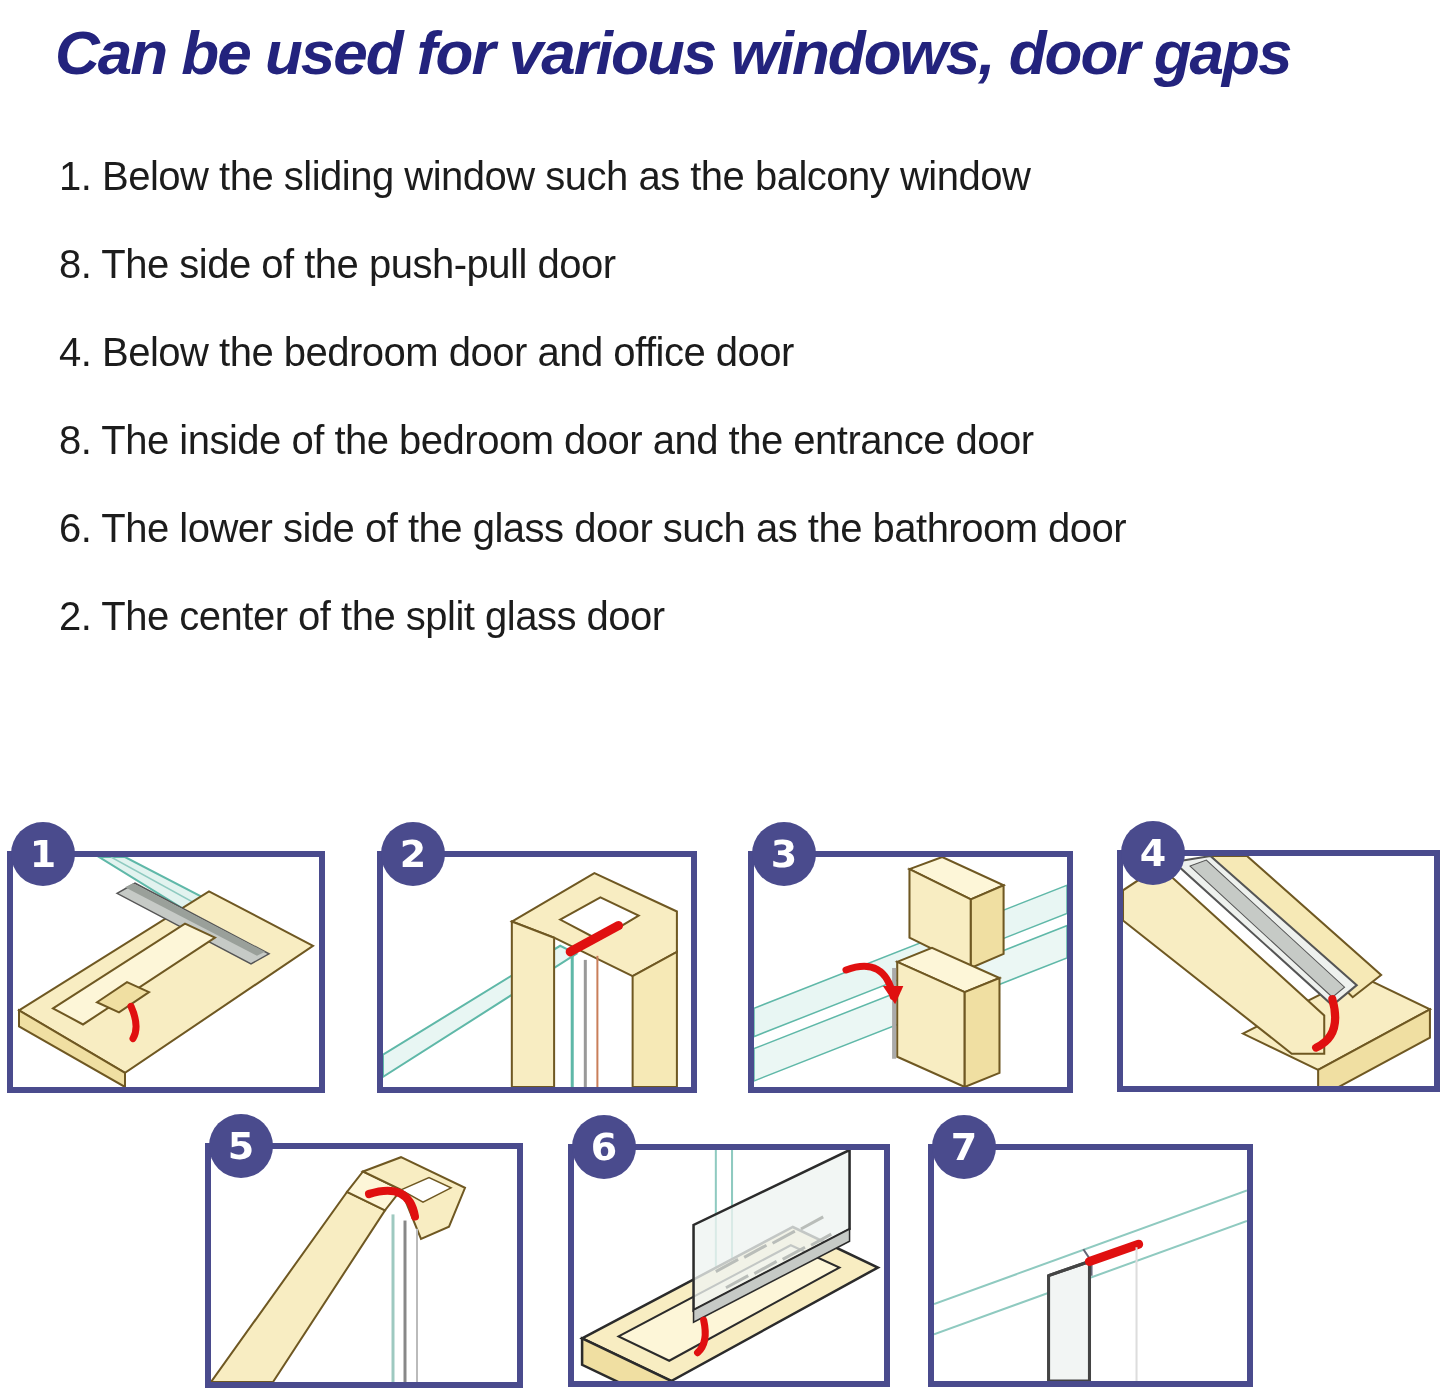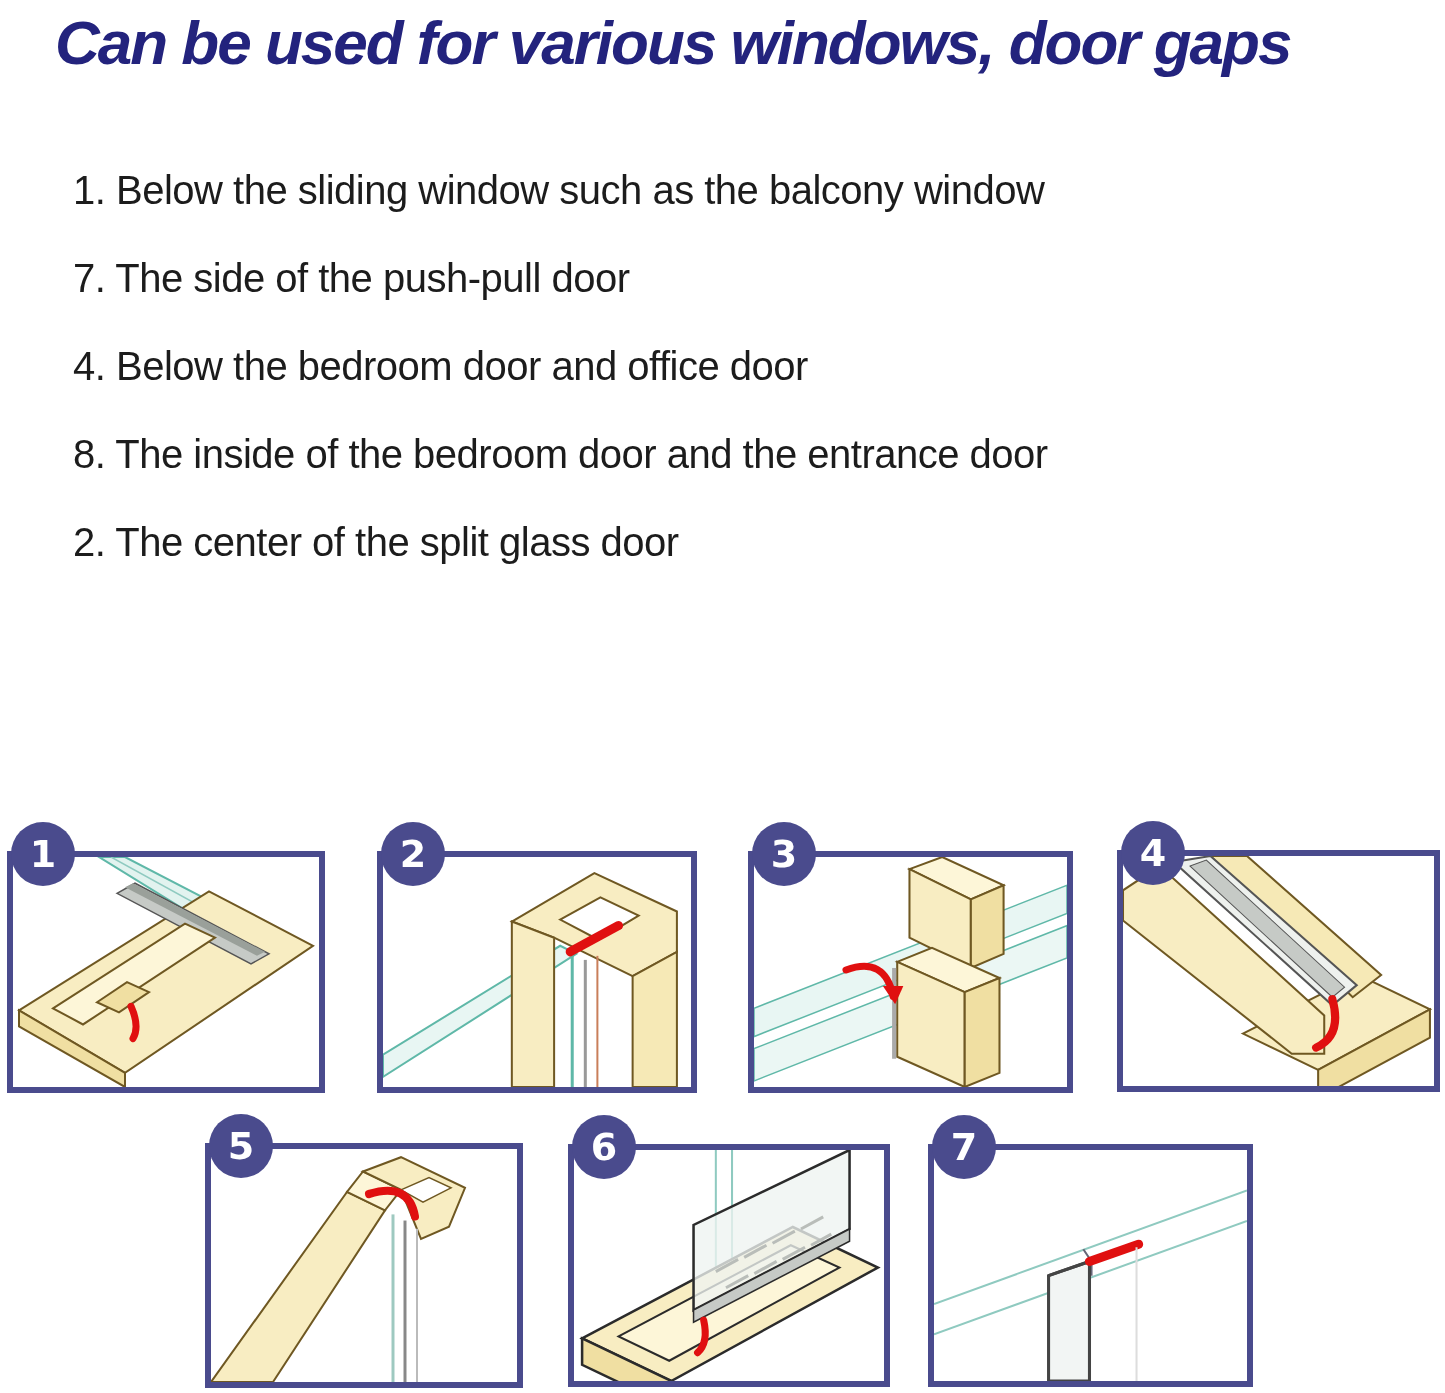--- a/index.html
+++ b/index.html
@@ -5,31 +5,31 @@
   html,body{margin:0;padding:0;background:#ffffff;}
   .page{
     position:relative;
     width:1445px;height:1393px;
     background:#ffffff;
     font-family:"Liberation Sans", sans-serif;
     overflow:hidden;
   }
   .title{
     position:absolute;
-    left:55px;top:4px;width:1360px;
+    left:55px;top:14px;width:1360px;
     font-size:62px;line-height:78px;
     font-weight:bold;font-style:italic;
     letter-spacing:-2px;
     color:#23237d;
     white-space:nowrap;
   }
   .usage-list{
     position:absolute;
     left:58px;top:151px;width:1330px;
-    list-style:none;margin:15px;padding:0;
+    list-style:none;margin:1px;padding:0;
   }
   .usage-list li{
     font-size:40px;line-height:48px;
     margin:0 0 40px 0;
     color:#1c1c1c;
     letter-spacing:-0.5px;
     white-space:nowrap;
   }
   .panel{
     position:absolute;
@@ -62,23 +62,24 @@
 </style>
 </head>
 <body>
 
 <div class="page">
 
   <div class="title">Can be used for various windows, door gaps</div>
 
   <ul class="usage-list">
     <li>1. Below the sliding window such as the balcony window</li>
-    <li>7. The side of the push-pull door</li>
+    <li>8. The side of the push-pull door</li>
     <li>4. Below the bedroom door and office door</li>
     <li>8. The inside of the bedroom door and the entrance door</li>
+    <li>6. The lower side of the glass door such as the bathroom door</li>
     <li>2. The center of the split glass door</li>
   </ul>
 
   <div class="panel panel-1">
     <div class="badge">
       <span>1</span>
     </div>
     <svg viewBox="0 0 306 228" preserveAspectRatio="none">
       <polygon points="86,0 112,0 268,80 240,94" fill="rgba(190,228,220,0.45)" stroke="#5fb8a8" stroke-width="2"></polygon>
       <line x1="98" y1="0" x2="252" y2="84" stroke="#8fcac0" stroke-width="1.5"></line>

